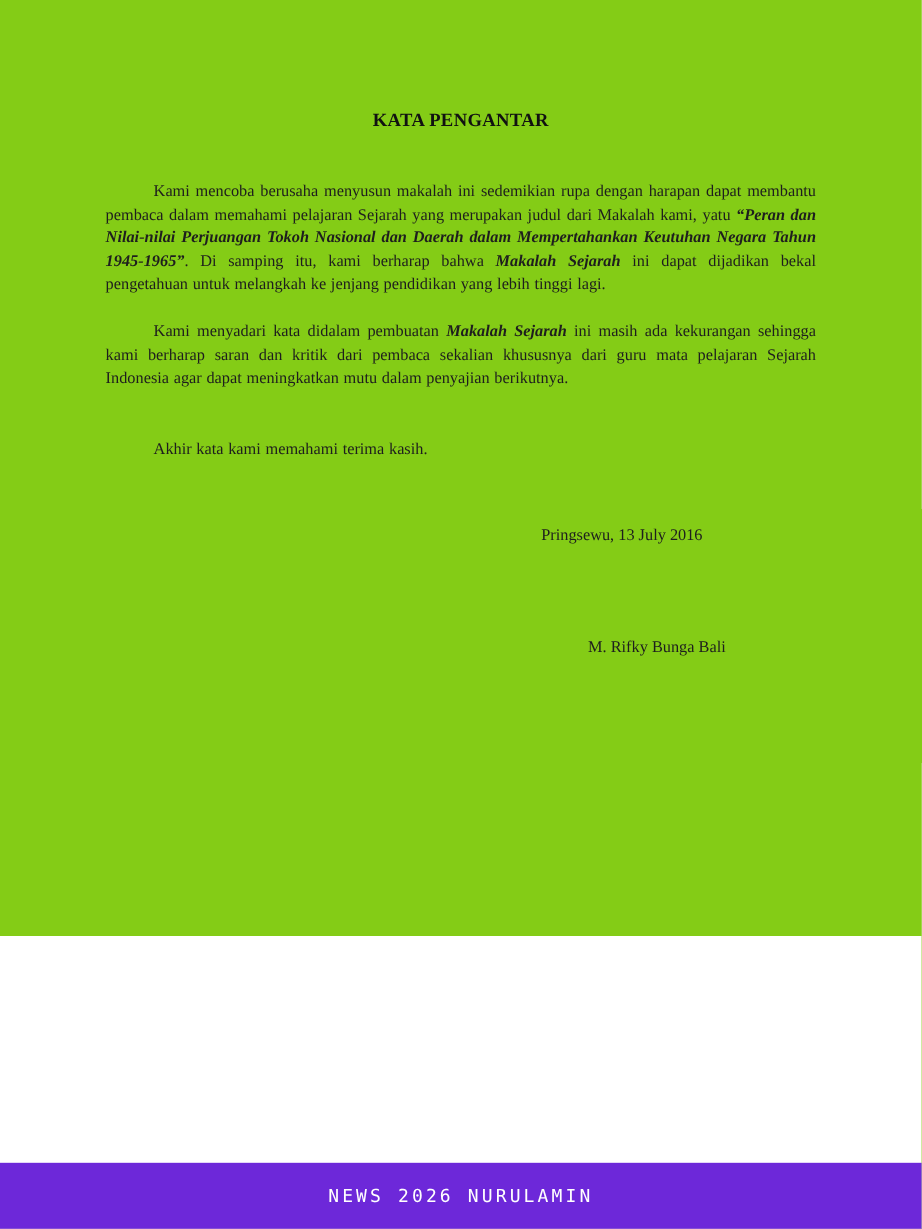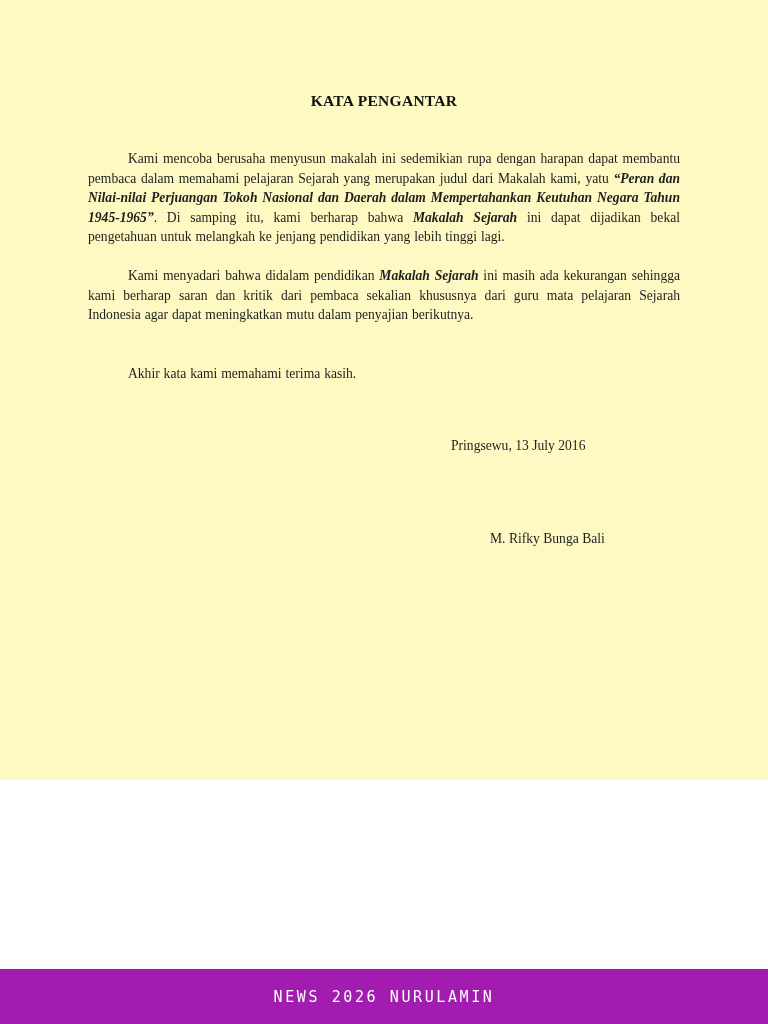--- a/index.html
+++ b/index.html
@@ -15,21 +15,21 @@
     overflow: hidden;
     position: relative;
   }
 
   .page {
     position: absolute;
     left: 0;
     top: 0;
     width: 768px;
     height: 780px;
-    background: #fef9c3;
+    background: #84cc16;
   }
 
   .content {
     position: absolute;
     left: 88px;
     top: 0;
     width: 592px;
   }
 
   .doc-title {
@@ -123,28 +123,28 @@
 
 <div class="page">
 
   <div class="content">
 
     <h1 class="doc-title">KATA PENGANTAR</h1>
 
 
     <p class="para para-indent"><span>Kami mencoba berusaha menyusun makalah ini sedemikian rupa dengan harapan dapat membantu pembaca dalam memahami pelajaran Sejarah yang merupakan judul dari Makalah kami, yatu </span><span class="em-bi">“Peran dan Nilai-nilai Perjuangan Tokoh Nasional dan Daerah dalam Mempertahankan Keutuhan Negara Tahun 1945-1965”</span><span>. Di samping itu, kami berharap bahwa </span><span class="em-bi">Makalah Sejarah</span><span> ini dapat dijadikan bekal pengetahuan untuk melangkah ke jenjang pendidikan yang lebih tinggi lagi.</span></p>
 
-    <p class="para para-indent para-gap"><span>Kami menyadari bahwa didalam pendidikan </span><span class="em-bi">Makalah Sejarah</span><span> ini masih ada kekurangan sehingga kami berharap saran dan kritik dari pembaca sekalian khususnya dari guru mata pelajaran Sejarah Indonesia agar dapat meningkatkan mutu dalam penyajian berikutnya.</span></p>
+    <p class="para para-indent para-gap"><span>Kami menyadari kata didalam pembuatan </span><span class="em-bi">Makalah Sejarah</span><span> ini masih ada kekurangan sehingga kami berharap saran dan kritik dari pembaca sekalian khususnya dari guru mata pelajaran Sejarah Indonesia agar dapat meningkatkan mutu dalam penyajian berikutnya.</span></p>
 
     <p class="para para-indent"><span>Akhir kata kami memahami terima kasih.</span></p>
 
   </div>
 
   <div class="sig-block">
     <div class="sig-place">Pringsewu, 13 July 2016</div>
     <div class="sig-name">M. Rifky Bunga Bali</div>
   </div>
 
 </div>
 
-<div class="footer-bar" style="background: #a21caf;">
+<div class="footer-bar" style="background: #6d28d9;">
   <span class="footer-text" style="color: rgb(255, 255, 255);">NEWS 2026 NURULAMIN</span>
 </div>
 
 </body></html>

